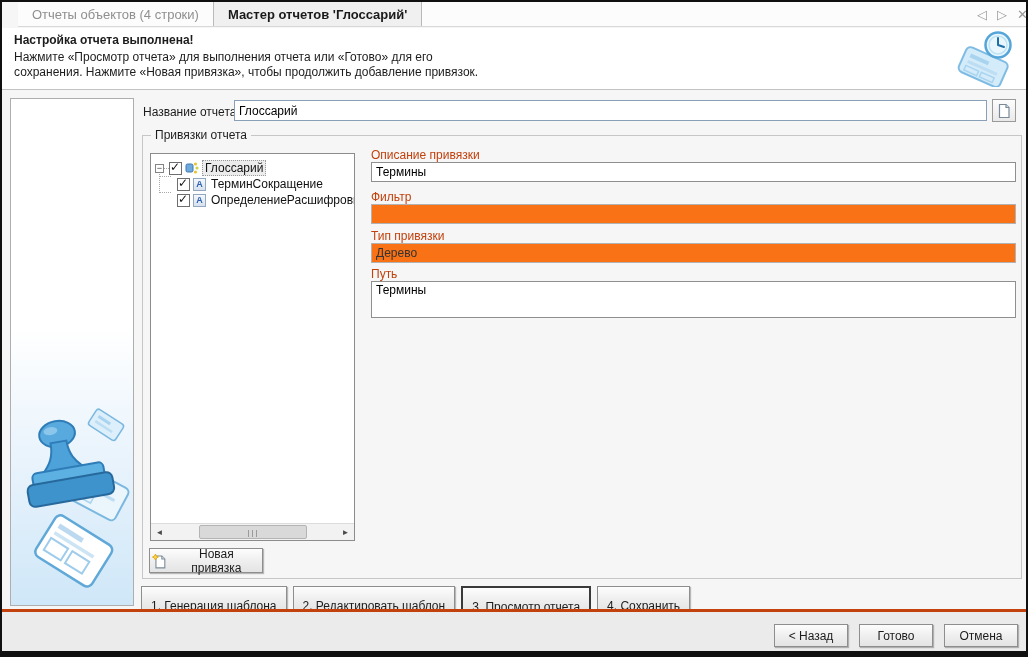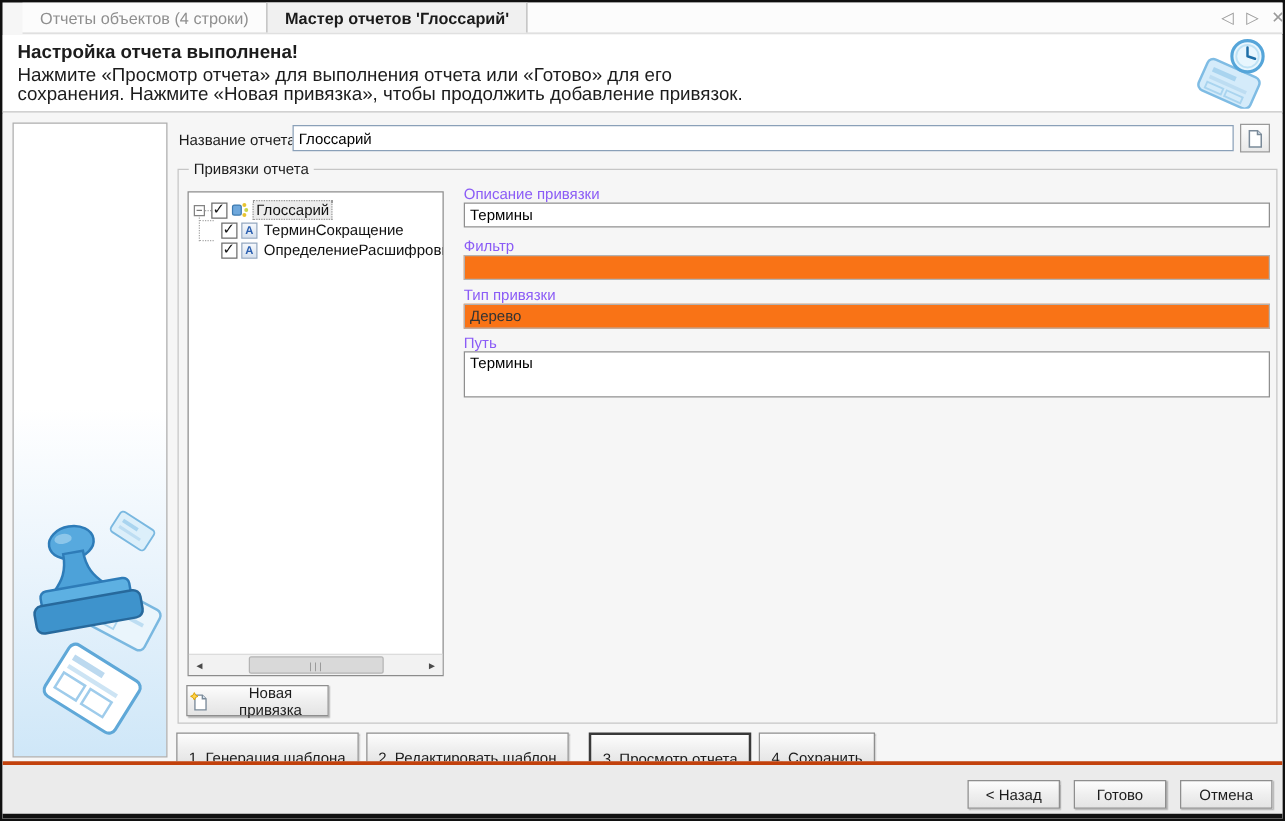--- a/index.html
+++ b/index.html
@@ -11,21 +11,21 @@
           border-bottom:1px solid #d8d8d8;display:flex;align-items:stretch;margin-left:16px;}
   .tab{display:flex;align-items:center;padding:0 14px;font-size:13px;cursor:default;}
   .tab.inactive{color:#8f8f8f;}
   .tab.active{color:#1a1a1a;font-weight:bold;background:#f0f0f0;
               border-left:1px solid #b9b9b9;border-right:1px solid #b9b9b9;}
   .tabnav{margin-left:auto;display:flex;align-items:center;gap:10px;padding:0 14px;
           color:#9a9a9a;font-size:13px;}
   .tabnav span{cursor:default;}
   
   .header{position:absolute;left:0;top:26px;width:100%;height:62px;background:#ffffff;
-          border-bottom:1px solid #c2c2c2;padding:5px 0 12px 12px;font-size:15px;color:#1c1c1c;}
+          border-bottom:1px solid #c2c2c2;padding:5px 0 12px 12px;font-size:12px;color:#1c1c1c;}
   .header .h-title{font-weight:bold;margin-bottom:3px;}
   .header .h-line{line-height:15px;}
   .hdr-icon{position:absolute;right:8px;top:1px;width:62px;height:58px;}
   
   .main{position:absolute;left:0;top:89px;width:100%;height:518px;background:#f6f6f6;}
   .sidebar{position:absolute;left:8px;top:7px;width:124px;height:508px;
            border:1px solid #aeaeae;
            background:linear-gradient(180deg,#ffffff 0%,#ffffff 45%,#eaf4fc 70%,#cfe7f8 100%);
            overflow:hidden;}
   .sidebar svg{position:absolute;left:0;bottom:4px;}
@@ -58,34 +58,34 @@
   
   .hscroll{position:absolute;left:0;bottom:0;width:203px;height:17px;background:#f2f2f2;
            border-top:1px solid #dcdcdc;}
   .sb-arrow{position:absolute;top:0;width:17px;height:16px;color:#4a4a4a;font-size:8px;
             display:flex;align-items:center;justify-content:center;cursor:pointer;}
   .sb-thumb{position:absolute;left:48px;top:1px;width:108px;height:14px;background:#d9d9d9;
             border:1px solid #b4b4b4;border-radius:2px;cursor:grab;}
   .sb-grip{position:absolute;left:50%;top:4px;width:11px;height:7px;margin-left:-5px;
            background:repeating-linear-gradient(90deg,#9b9b9b 0 1px,transparent 1px 4px);}
   
-  .flabel{position:absolute;left:228px;font-size:12px;color:#8b5cf6;}
+  .flabel{position:absolute;left:228px;font-size:12px;color:#c2410c;}
   .finput{position:absolute;left:228px;width:645px;height:20px;border:1px solid #8f8f8f;
           background:#fff;font-size:12px;padding:1px 4px;}
   .finput.dis{background:#f97316;border-color:#b2b2b2;color:#333;}
   .ftext{position:absolute;left:228px;width:645px;height:37px;border:1px solid #8f8f8f;
          background:#fff;font-size:12px;padding:1px 4px;resize:none;overflow:hidden;}
   
   .btn{background:linear-gradient(#fdfdfd,#efefef 50%,#e4e4e4);border:1px solid #8e8e8e;
        font-size:12px;color:#1c1c1c;box-shadow:1px 1px 1px rgba(0,0,0,.25);cursor:pointer;}
   .new-binding{position:absolute;left:6px;top:412px;width:114px;height:25px;
                display:flex;align-items:center;gap:6px;padding:0 2px;}
   .steps{position:absolute;left:139px;top:495px;height:22px;display:flex;gap:6px;}
   .step{height:21px;padding:12px 9px;}
-  .step.default{border:2px solid #3a3a3a;box-shadow:none;margin-left:10px;}
+  .step.default{border:2px solid #3a3a3a;box-shadow:none;}
   
   .footer{position:absolute;left:0;top:607px;width:100%;height:42px;background:#ebebeb;
           border-top:3px solid #c2410c;}
   .fbtn{position:absolute;top:12px;width:74px;height:23px;}
   .bstrip{position:absolute;left:0;top:649px;width:100%;height:4px;background:#101010;}
 </style>
 </head>
 <body>
 
 <div class="window">

